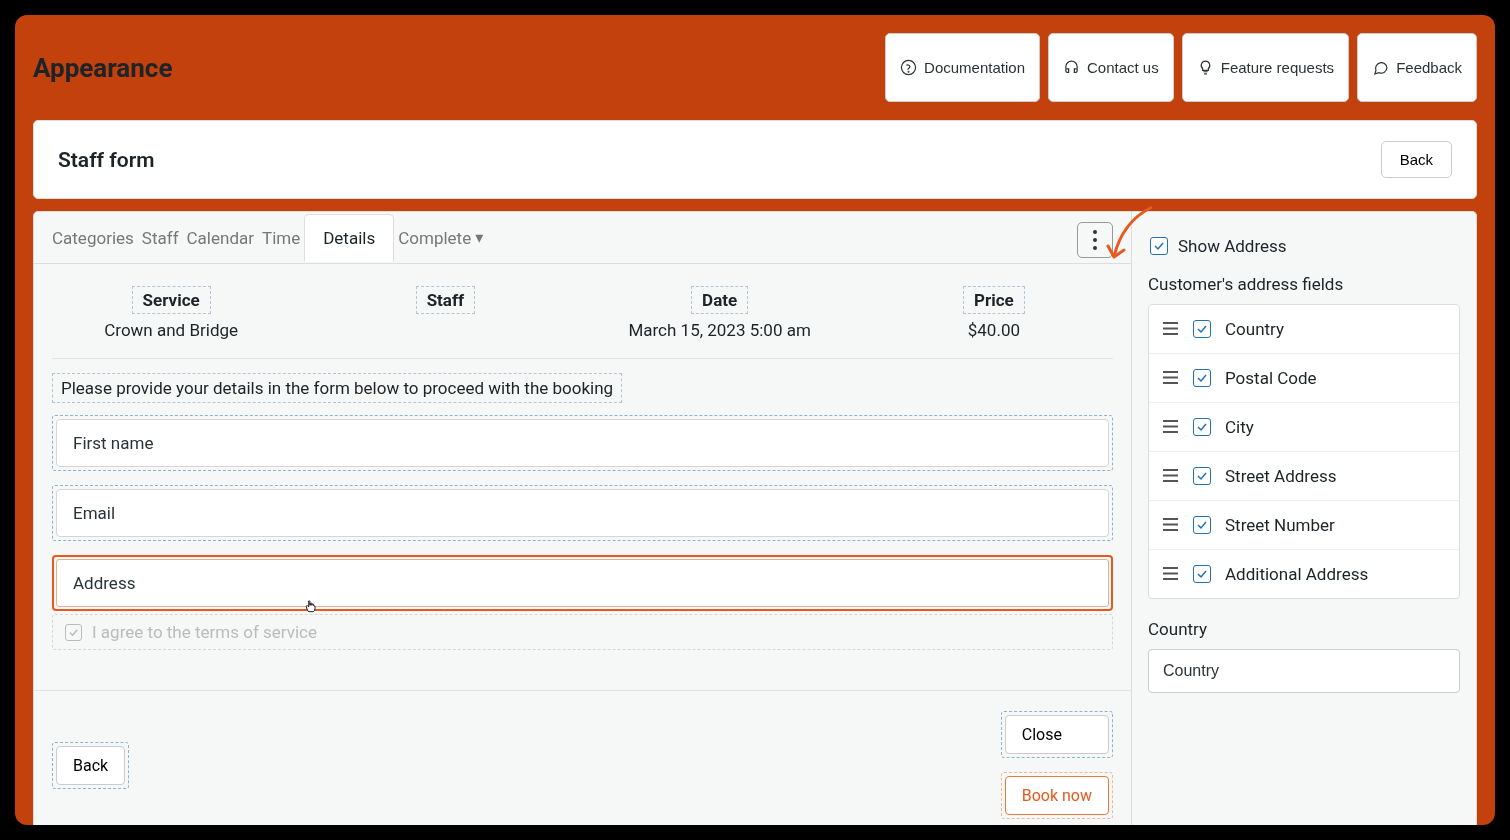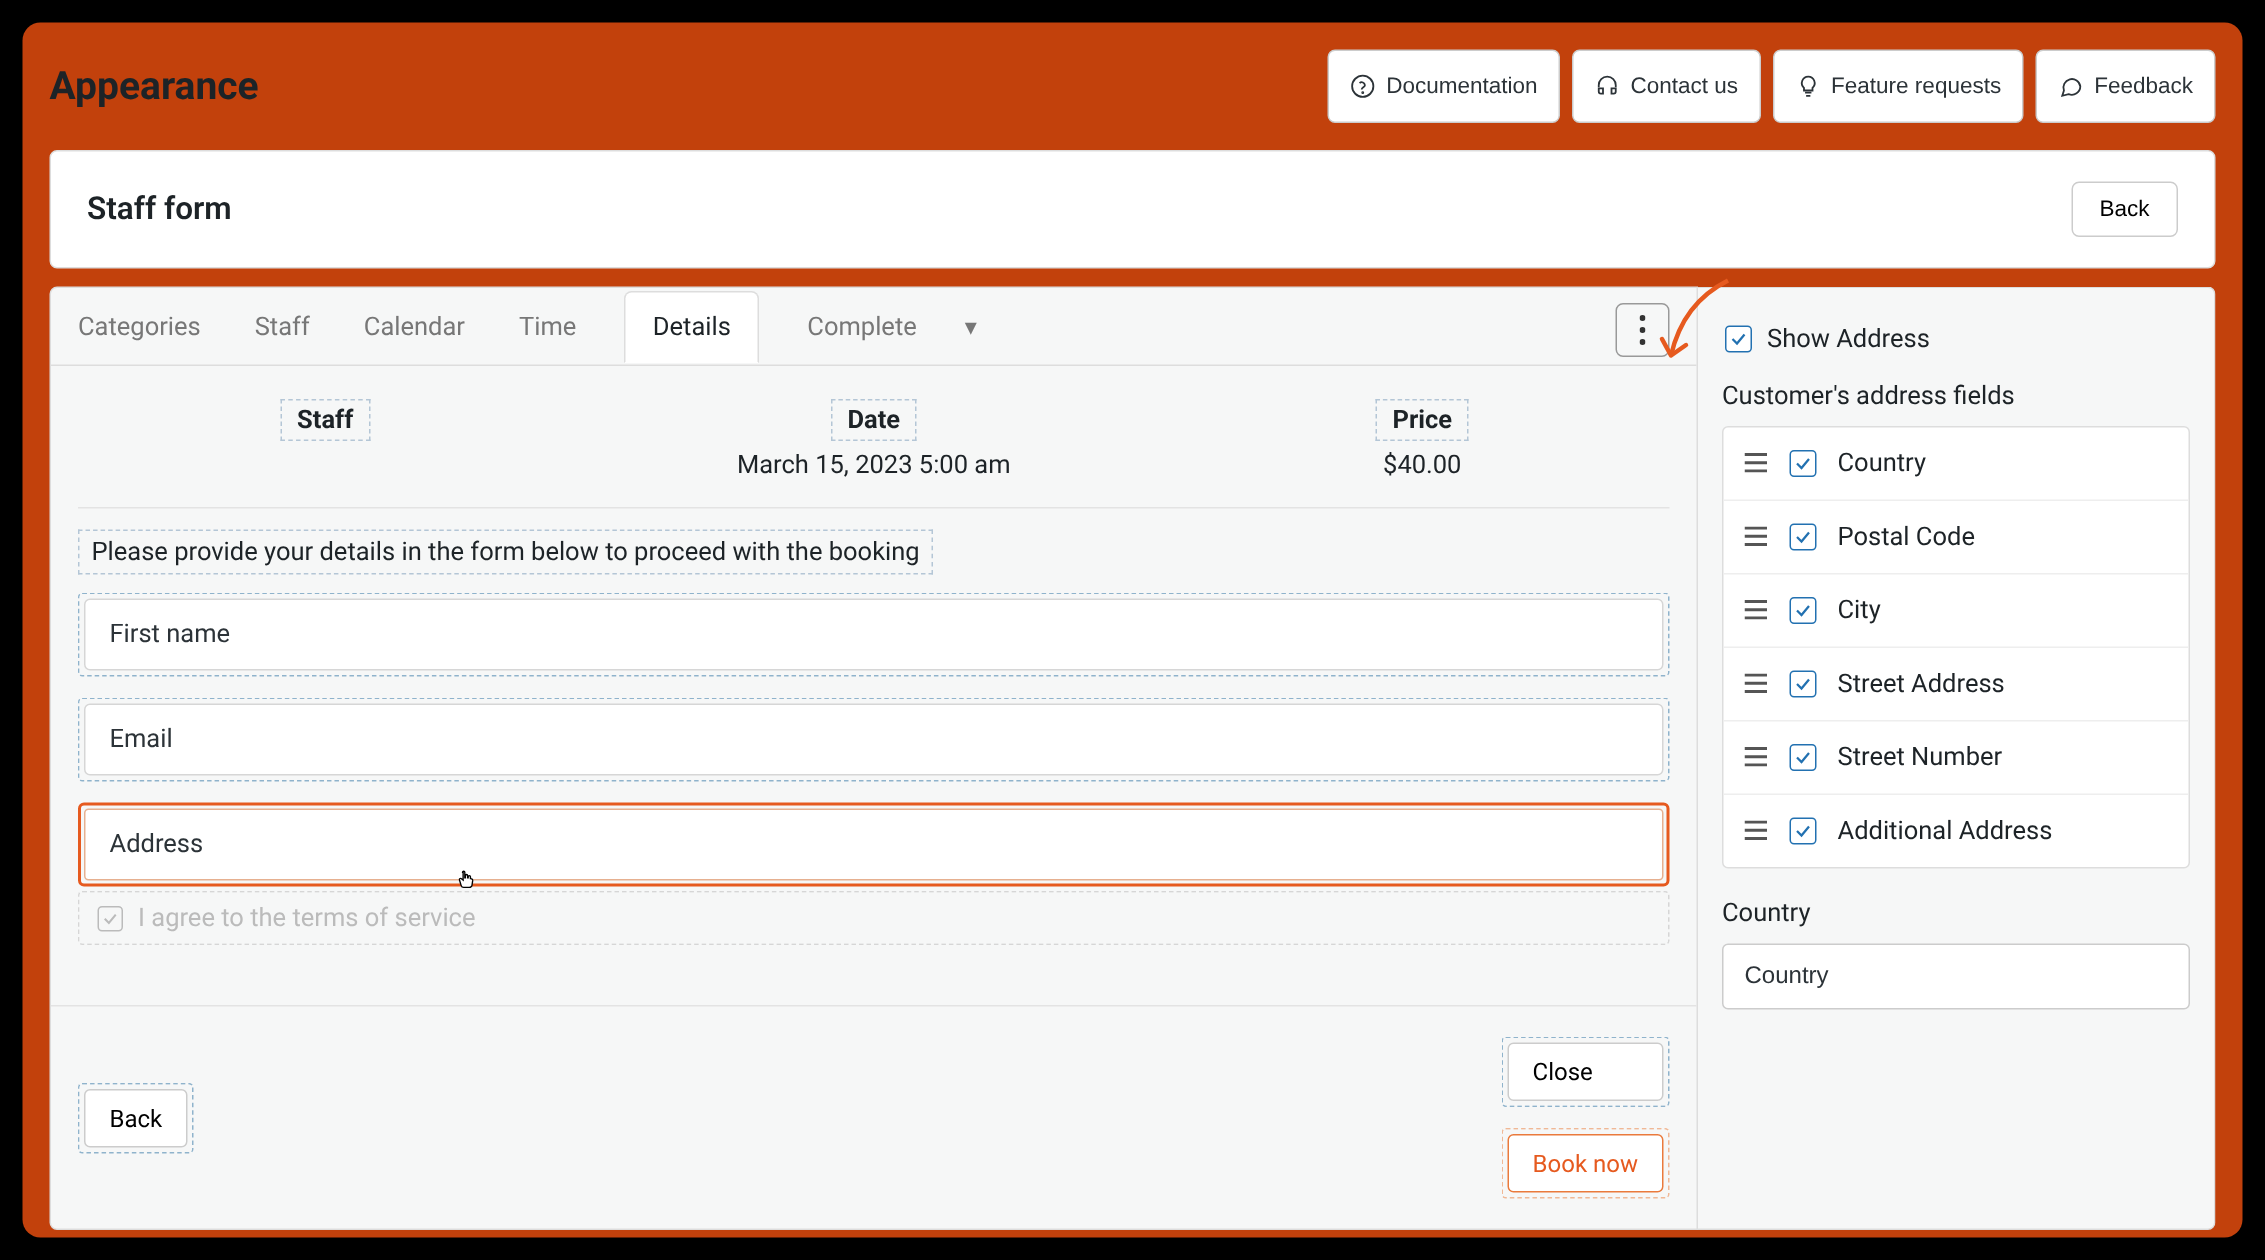--- a/index.html
+++ b/index.html
@@ -1,30 +1,30 @@
 <!DOCTYPE html>
 <html><head>
 <meta charset="utf-8">
 <style>
 * { box-sizing: border-box; margin: 0; padding: 0; }
 body { font-family: -apple-system, BlinkMacSystemFont, "Segoe UI", Roboto, sans-serif; background: #000; width: 1510px; height: 840px; overflow: hidden; }
 .frame { background: #c2410c; margin: 15px; border-radius: 12px; height: 810px; padding: 18px 18px 0 18px; overflow: hidden; }
 .topbar { display: flex; align-items: center; margin-bottom: 18px; }
 .page-title { font-size: 26px; font-weight: 700; color: #1d2327; }
 .topbar-buttons { margin-left: auto; display: flex; gap: 8px; }
-.btn { background: #fff; border: 1px solid #ccc; border-radius: 5px; padding: 15px 14px; font-size: 15px; color: #2c3338; display: flex; align-items: center; gap: 7px; cursor: pointer; }
+.btn { background: #fff; border: 1px solid #ccc; border-radius: 5px; padding: 25px 14px; font-size: 15px; color: #2c3338; display: flex; align-items: center; gap: 7px; cursor: pointer; }
 .btn svg { width: 17px; height: 17px; stroke: #2c3338; fill: none; stroke-width: 1.7; }
 .card { background: #fff; border: 1px solid #ddd; border-radius: 5px; }
 .staff-card { padding: 20px 24px; display: flex; align-items: center; margin-bottom: 12px; }
 .staff-title { font-size: 21px; font-weight: 600; color: #1d2327; }
 .back-btn { margin-left: auto; background: #fff; border: 1px solid #ccc; border-radius: 5px; padding: 9px 18px; font-size: 15px; cursor: pointer; }
 .workspace { display: flex; gap: 0; }
 .main-panel { flex: 1; background: #f6f7f7; border: 1px solid #ddd; border-radius: 5px 0 0 5px; }
 .side-panel { width: 345px; background: #f6f7f7; border: 1px solid #ddd; border-left: none; border-radius: 0 5px 5px 0; padding: 16px 16px 0 16px; position: relative; }
-.tabs-row { display: flex; align-items: center; border-bottom: 1px solid #ddd; padding: 0 14px; gap: 28px; position: relative; height: 52px; }
+.tabs-row { display: flex; align-items: center; border-bottom: 1px solid #ddd; padding: 0 14px; position: relative; height: 52px; }
 .tab { font-size: 17px; color: #777; padding: 14px 4px; cursor: pointer; }
 .tab.active { background: #fff; color: #1d2327; border: 1px solid #ddd; border-bottom: 1px solid #fff; border-radius: 5px 5px 0 0; margin-bottom: -1px; padding: 13px 18px; }
 .caret { color: #777; cursor: pointer; }
 .kebab { position: absolute; right: 18px; top: 10px; width: 36px; height: 36px; border: 1px solid #999; border-radius: 5px; display: flex; align-items: center; justify-content: center; cursor: pointer; background: #f6f7f7; }
 .kebab svg { width: 4px; height: 20px; fill: #333; }
 .summary { display: flex; padding: 22px 0 18px 0; }
 .summary-col { flex: 1; text-align: center; }
 .summary-label { display: inline-block; font-size: 17px; font-weight: 700; color: #1d2327; border: 1px dashed #b4c6d6; padding: 3px 10px; margin-bottom: 6px; }
 .summary-value { font-size: 17px; color: #1d2327; }
 .form-area { padding: 0 18px 22px 18px; }
@@ -119,20 +119,24 @@
           <svg viewBox="0 0 4 20">
               <circle cx="2" cy="2" r="2"></circle>
               <circle cx="2" cy="10" r="2"></circle>
               <circle cx="2" cy="18" r="2"></circle>
             </svg>
         </div>
       </div>
 
       <div class="summary">
         <div class="summary-col">
+          <div class="summary-label">Service</div>
+          <div class="summary-value">Crown and Bridge</div>
+        </div>
+        <div class="summary-col">
           <div class="summary-label">Staff</div>
         </div>
         <div class="summary-col">
           <div class="summary-label">Date</div>
           <div class="summary-value">March 15, 2023 5:00 am</div>
         </div>
         <div class="summary-col">
           <div class="summary-label">Price</div>
           <div class="summary-value">$40.00</div>
         </div>

